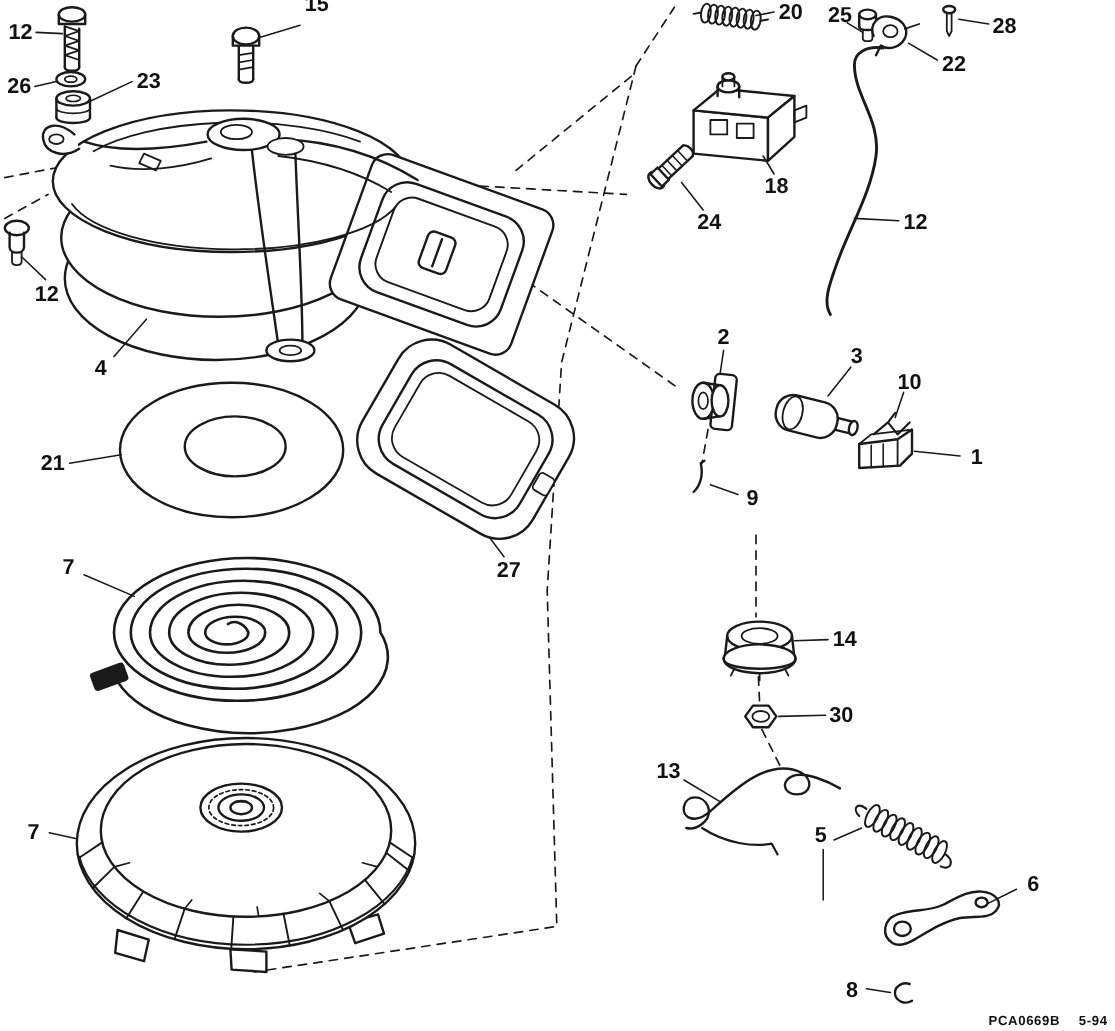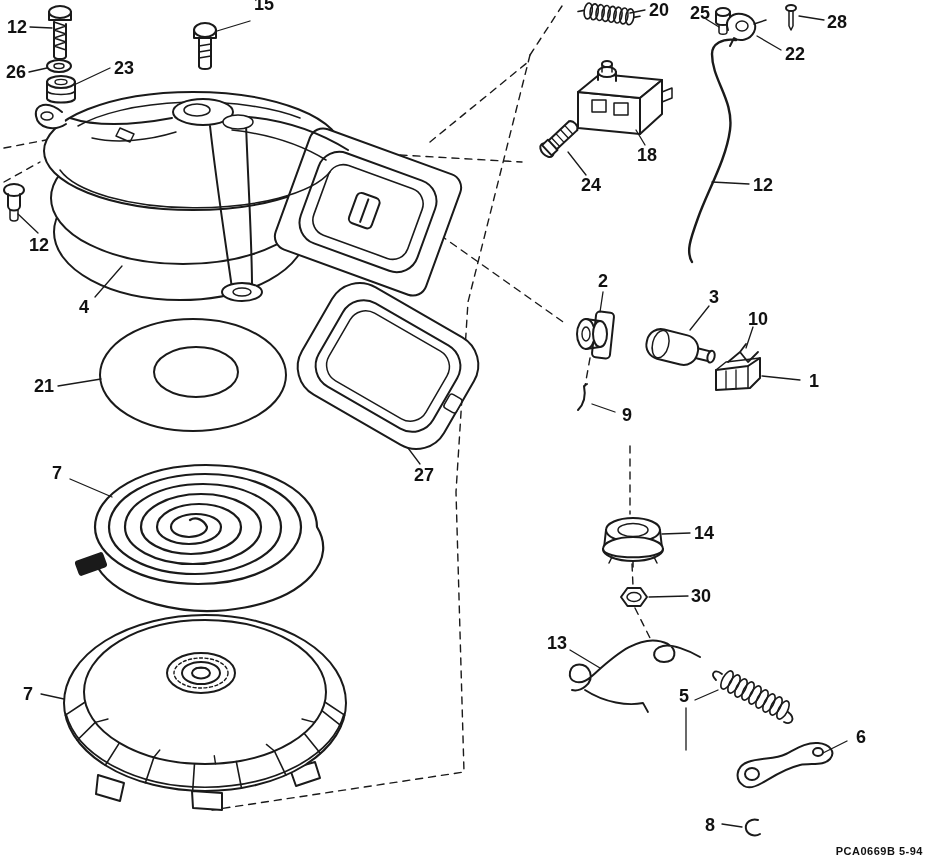--- a/index.html
+++ b/index.html
@@ -19,21 +19,21 @@
     white-space:nowrap;
     user-select:none;
   }
   .footer {
     position:absolute;
     right:6px; bottom:2px;
     font:bold 11px "Liberation Sans", sans-serif;
     color:#111111;
     letter-spacing:0.5px;
   }
-  .footer span { }
+  .footer span { margin-left:12px; }
 </style>
 </head>
 <body>
 
 <div class="diagram">
 
   <svg width="929" height="859" viewBox="0 0 929 859">
     <g stroke="#1a1a1a" stroke-width="2" fill="none" stroke-linecap="round" stroke-linejoin="round">
 
       <g stroke-width="1.4" stroke-dasharray="7 6">

